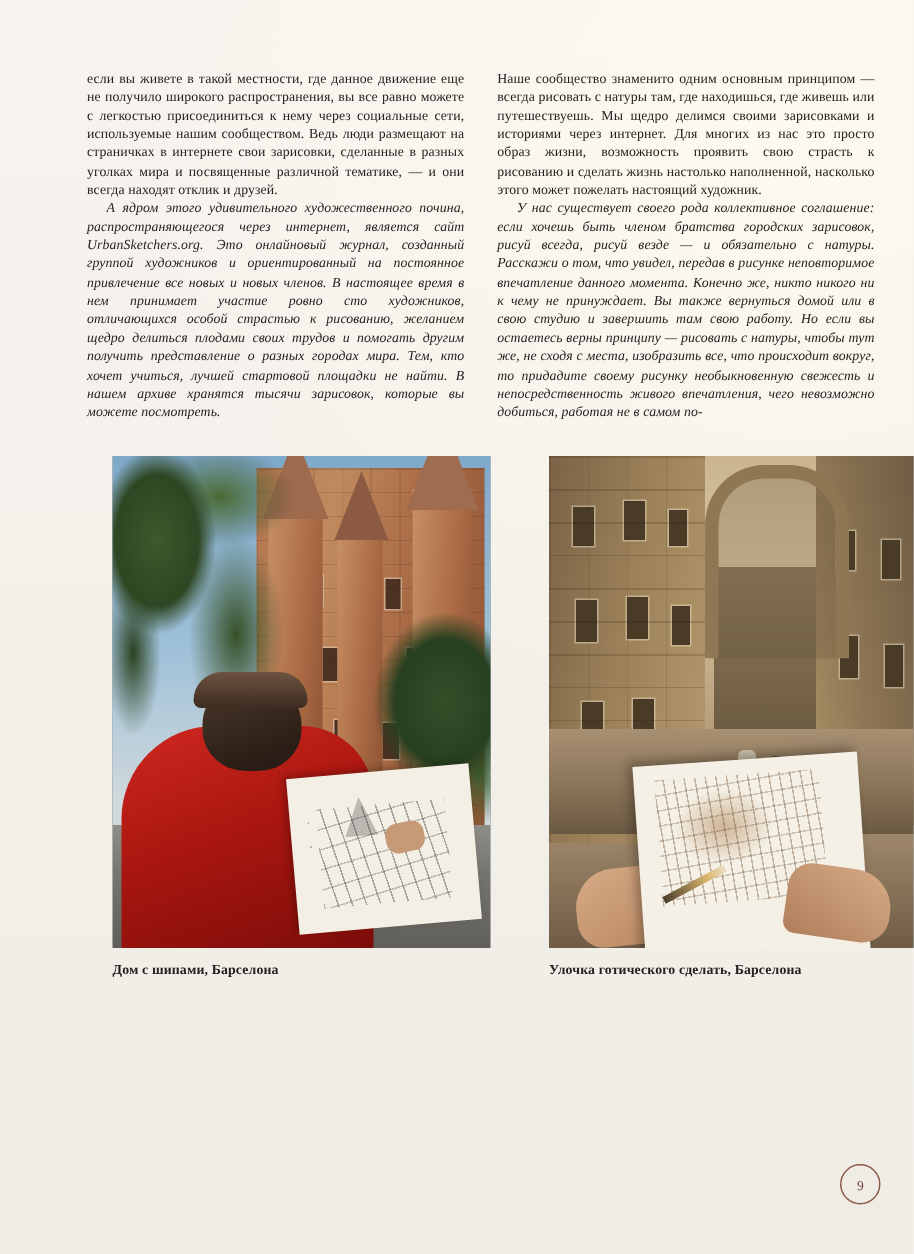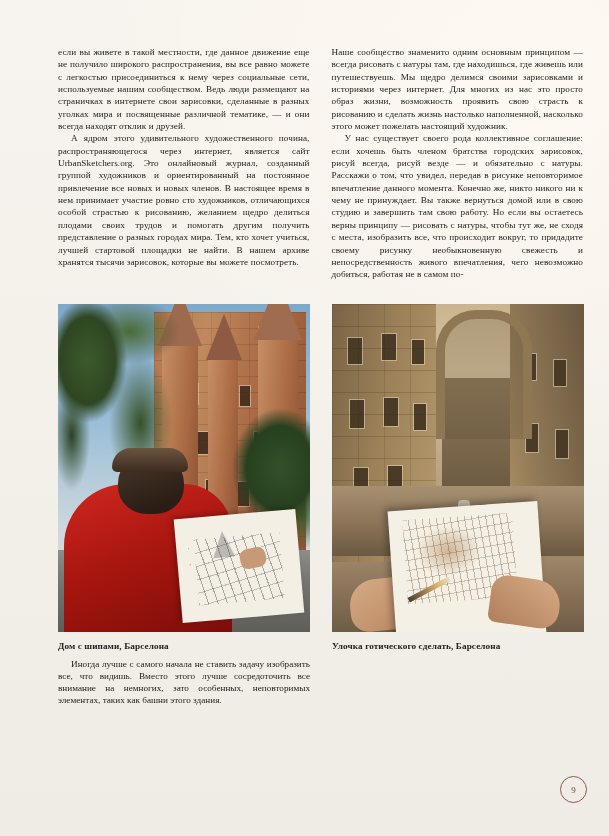--- a/index.html
+++ b/index.html
@@ -42,30 +42,32 @@
     margin: 0;
     font-size: 9.2px;
     line-height: 12.35px;
     text-align: justify;
     text-justify: inter-word;
     hyphens: auto;
     letter-spacing: 0.08px;
   }
   p.body + p.body {
     text-indent: 13px;
+    font-style: italic;
   }
 
   
   .photos {
     display: flex;
     gap: 22px;
     margin-top: 23px;
   }
   .photo-block {
     width: 252px;
+    margin-left: 17px;
   }
   .photo {
     position: relative;
     width: 252px;
     height: 328px;
     overflow: hidden;
     background: #6d7a86;
   }
   .caption {
     margin-top: 9px;
@@ -412,21 +414,20 @@
           <div class="p1-cap"></div>
           <div class="p1-arm"></div>
 
           <div class="p1-sketchbook">
             <div class="p1-sketch-lines"></div>
           </div>
           <div class="p1-hand"></div>
         </div>
 
         <div class="caption">Дом с шипами, Барселона</div>
-        <p class="sub">Иногда лучше с самого начала не ставить задачу изобразить все, что видишь. Вместо этого лучше сосредоточить все внимание на немногих, зато особенных, неповторимых элементах, таких как башни этого здания.</p>
       </div>
 
       <div class="photo-block">
         <div class="photo">
           <div class="p2-sky"></div>
           <div class="p2-deep"></div>
 
           <div class="p2-left-wall">
             <div class="p2-win" style="left:16px; top:34px; width:14px; height:26px;"></div>
             <div class="p2-win" style="left:50px; top:30px; width:14px; height:26px;"></div>

